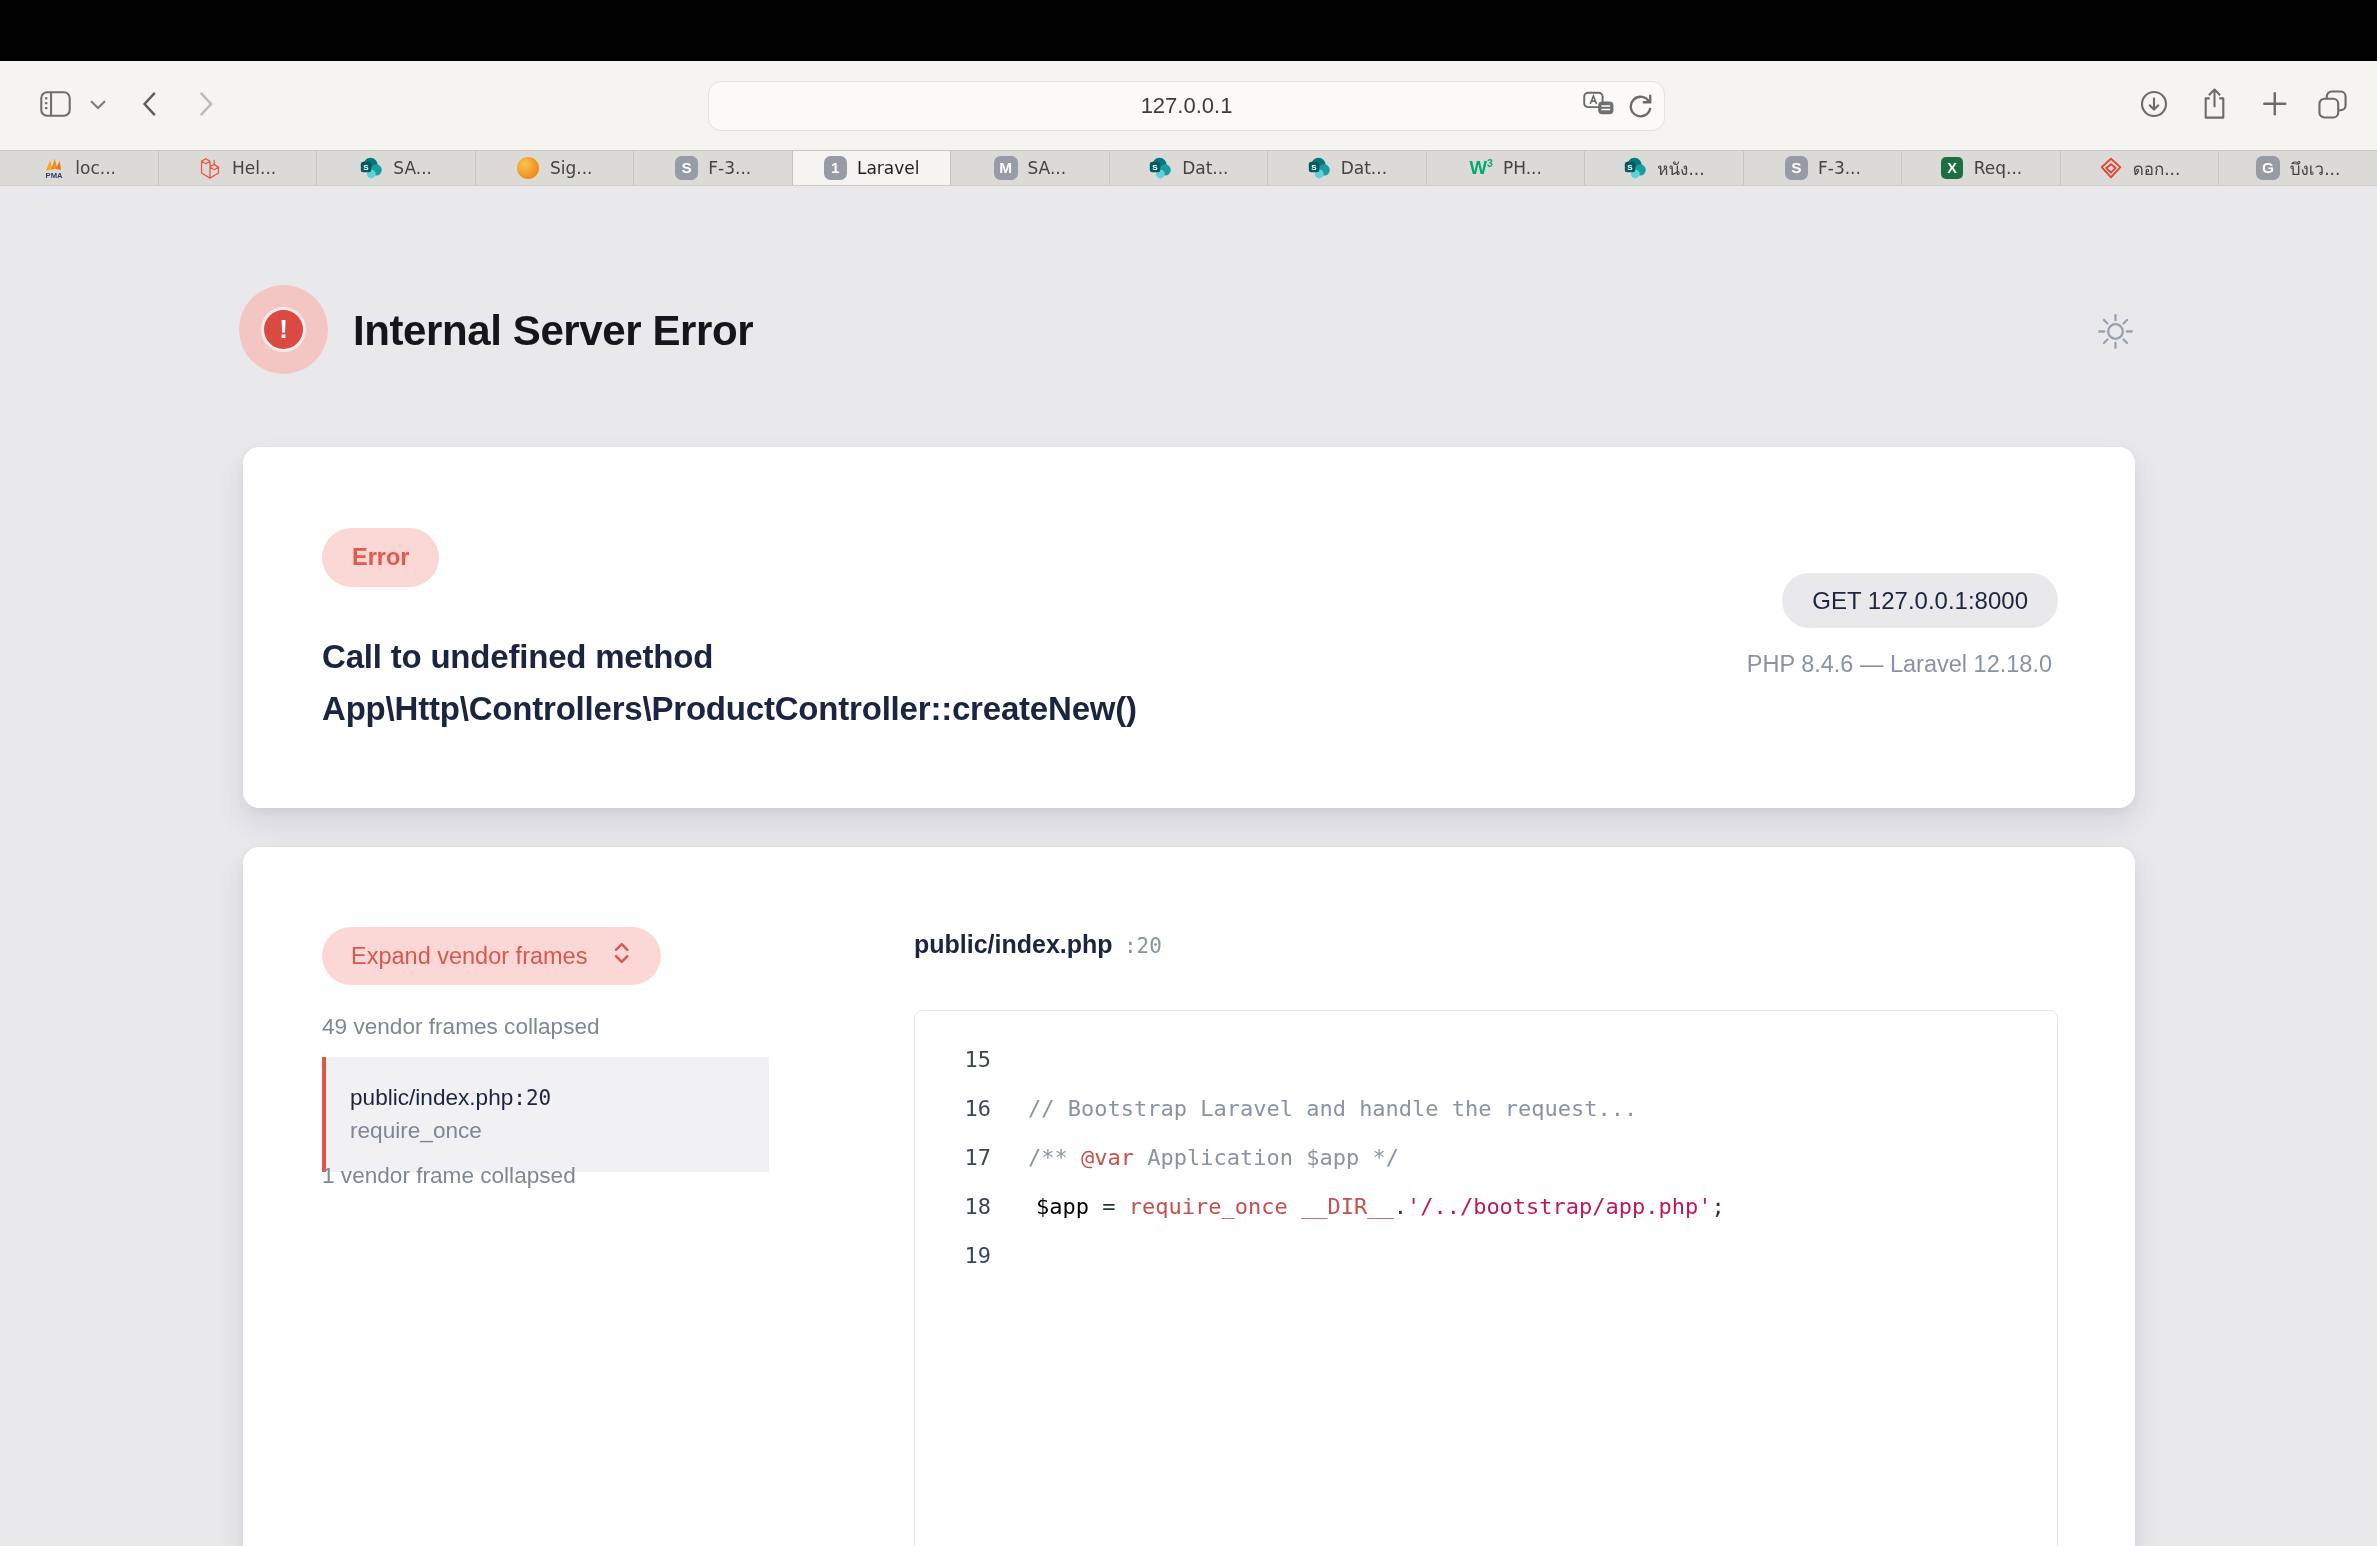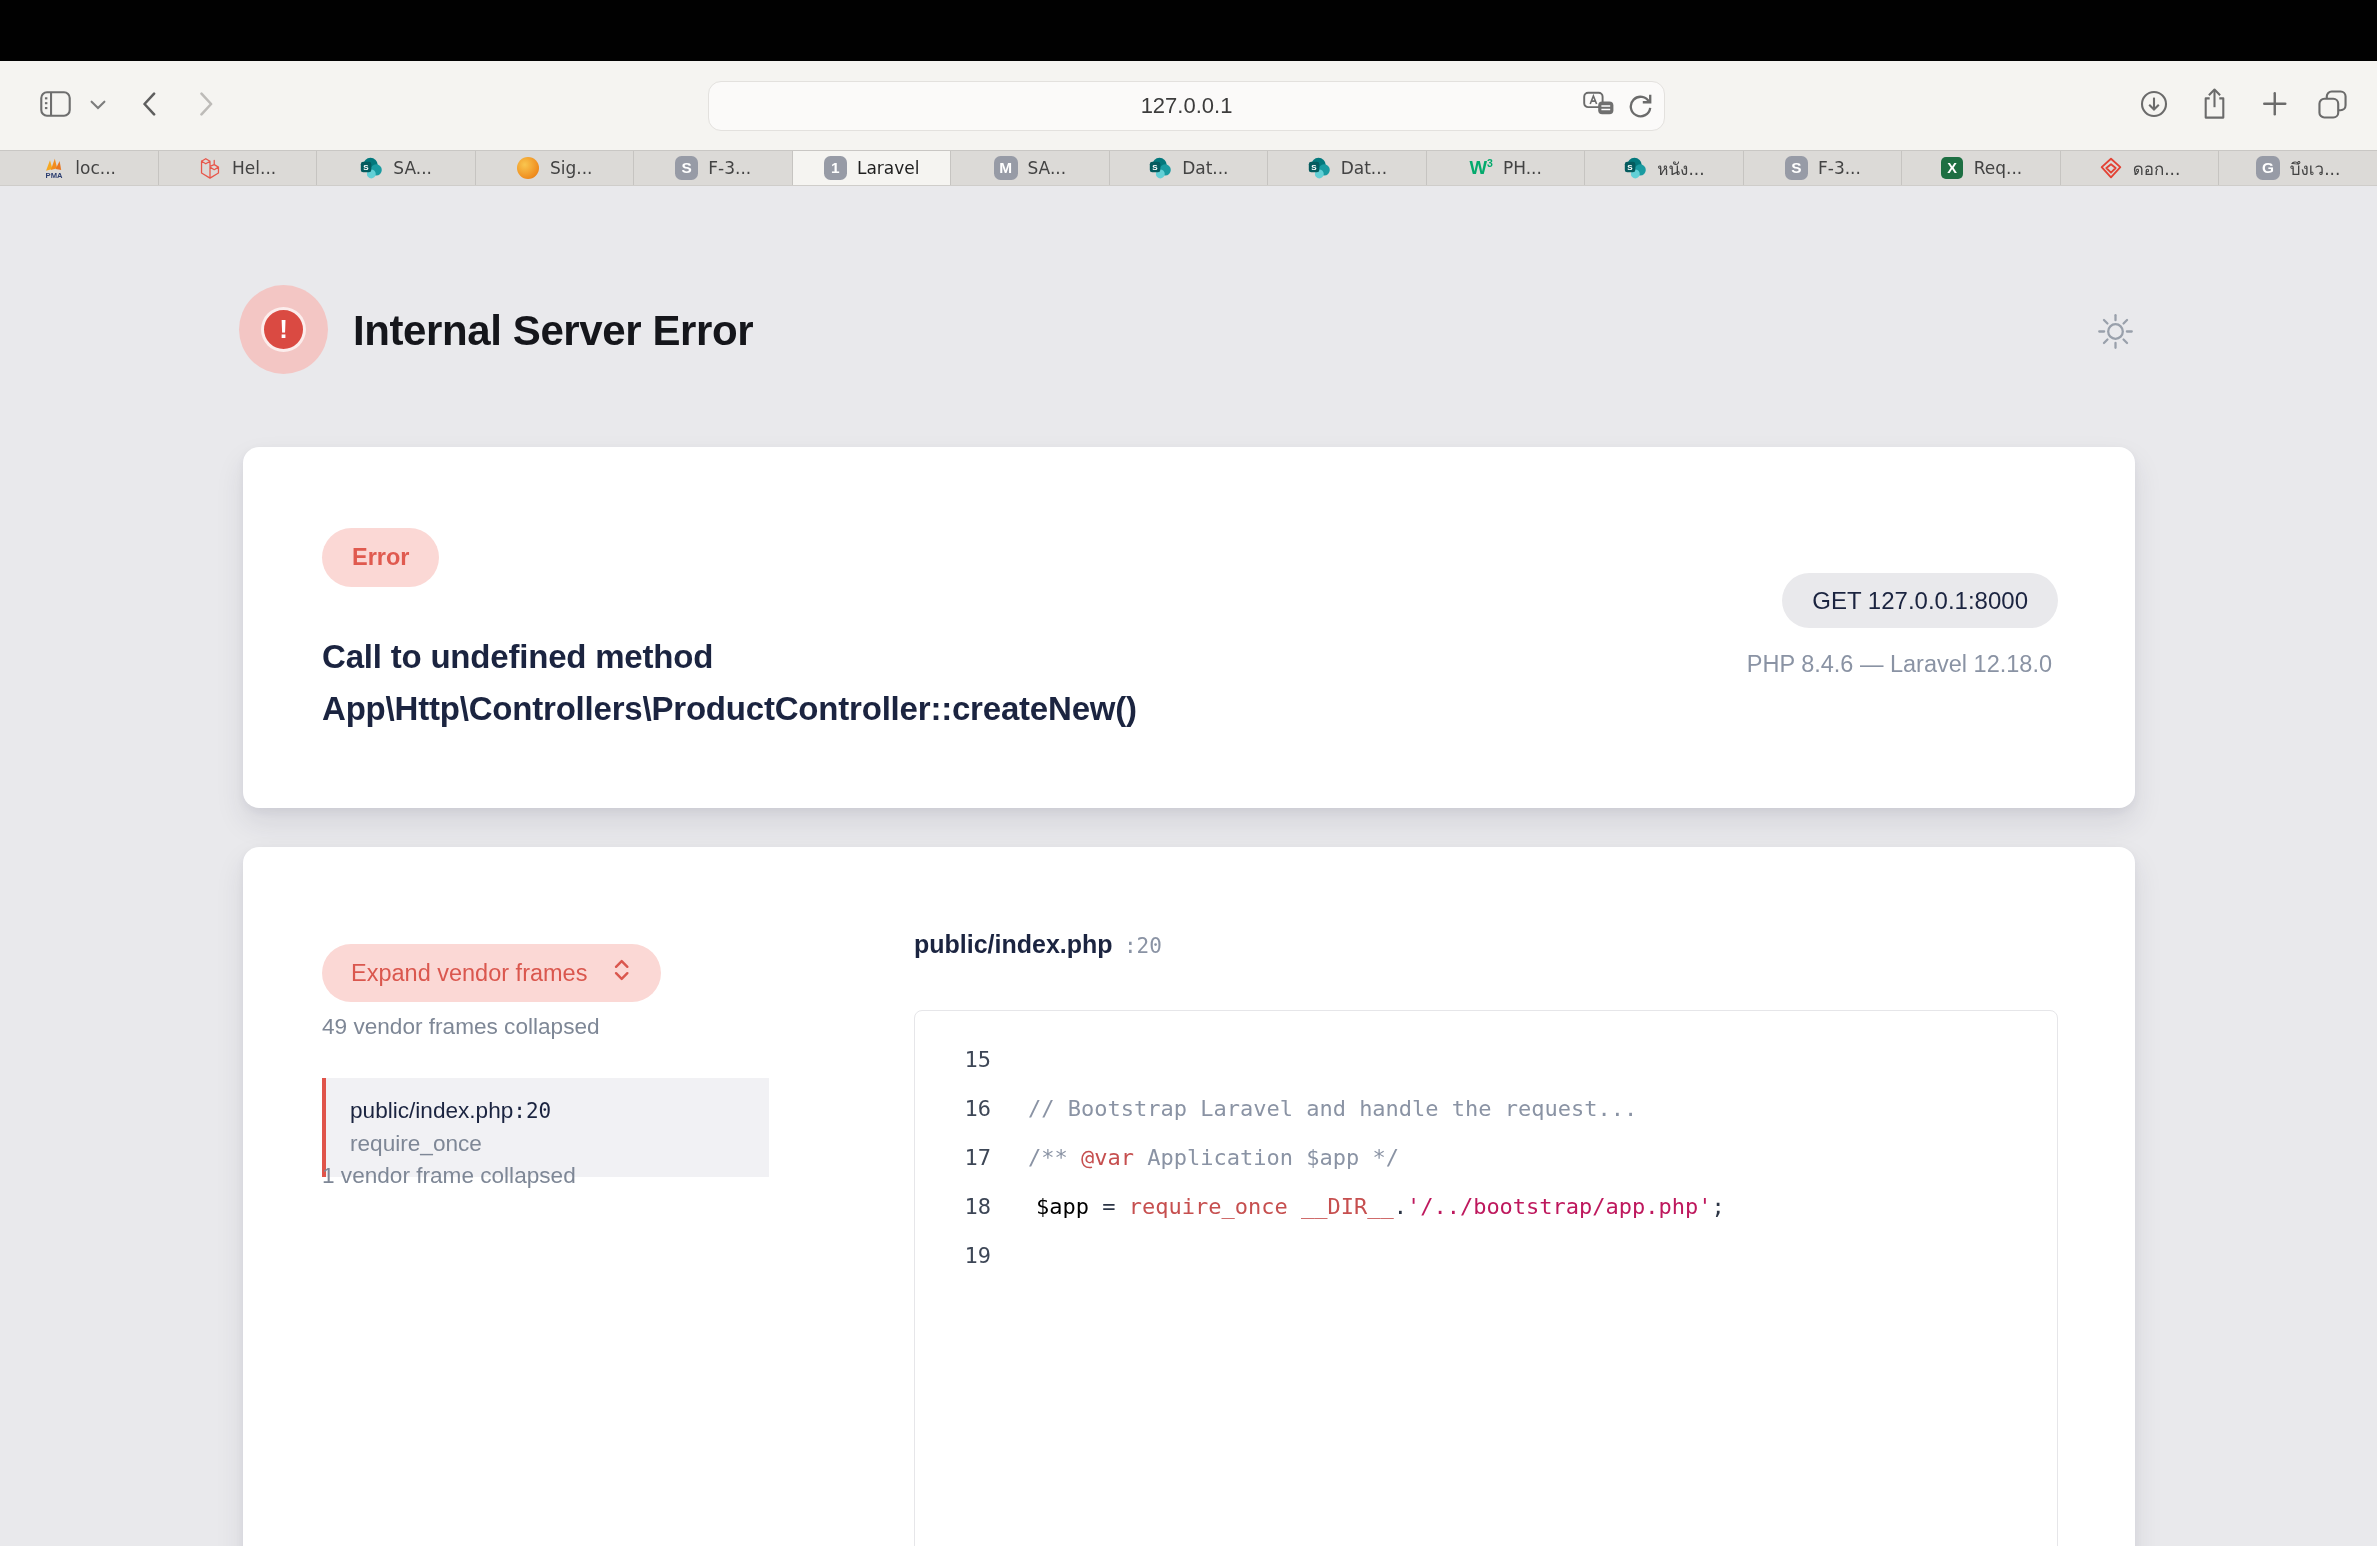--- a/index.html
+++ b/index.html
@@ -55,24 +55,24 @@
     background:#fbd8d5; color:#e05a4f; font-size:23.5px; font-weight:600;
     display:flex; align-items:center; }
   .message { position:absolute; left:79px; top:184px; font-size:33px; font-weight:600;
     color:#1b2440; line-height:52px; letter-spacing:-0.2px; }
   .request-pill { position:absolute; right:77px; top:126px; height:55px; padding:0 30px; border-radius:27.5px;
     background:#e9e9ec; color:#1b2440; font-size:24px; display:flex; align-items:center; }
   .environment { position:absolute; right:83px; top:204px; font-size:23.5px; color:#8a93a4; }
   
   .expand-btn { position:absolute; left:79px; top:80px; height:58px; padding:0 29px; border-radius:29px;
     background:#fbd8d5; color:#da574e; font-size:23.5px; font-weight:500; border:none; cursor:pointer;
-    display:flex; align-items:center; gap:25px;margin-top:17px; }
+    display:flex; align-items:center; gap:25px; }
   .collapsed-before { position:absolute; left:79px; top:167px; font-size:22.6px; color:#7e8796; }
   .frame-item { position:absolute; left:79px; top:210px; width:447px; min-height:80px;
-    background:#f1f1f4; border-left:4px solid #e0544a; padding:20px 24px; cursor:pointer;margin-top:21px; }
+    background:#f1f1f4; border-left:4px solid #e0544a; padding:28px 24px; cursor:pointer; }
   .frame-title { font-size:22.6px; color:#1b2440; font-weight:500; }
   .frame-title .mono { font-family:"DejaVu Sans Mono", monospace; font-size:21px; }
   .frame-fn { font-size:22.6px; color:#7e8796; margin-top:7.3px; font-weight:400; }
   .collapsed-after { position:absolute; left:79px; top:316px; font-size:22.6px; color:#7e8796; }
   .code-header { position:absolute; left:671px; top:83px; font-size:25px; font-weight:600; color:#1b2440; }
   .code-header .mono { font-family:"DejaVu Sans Mono", monospace; font-size:21px; font-weight:400;
     color:#8a93a4; margin-left:11.3px; }
   .code-box { position:absolute; left:671px; top:163px; width:1144px; height:890px;
     border:1.6px solid #e6e6e9; border-radius:8px; background:#fff; padding-top:24px;
     font-family:"DejaVu Sans Mono", monospace; font-size:22px; overflow:hidden; }

